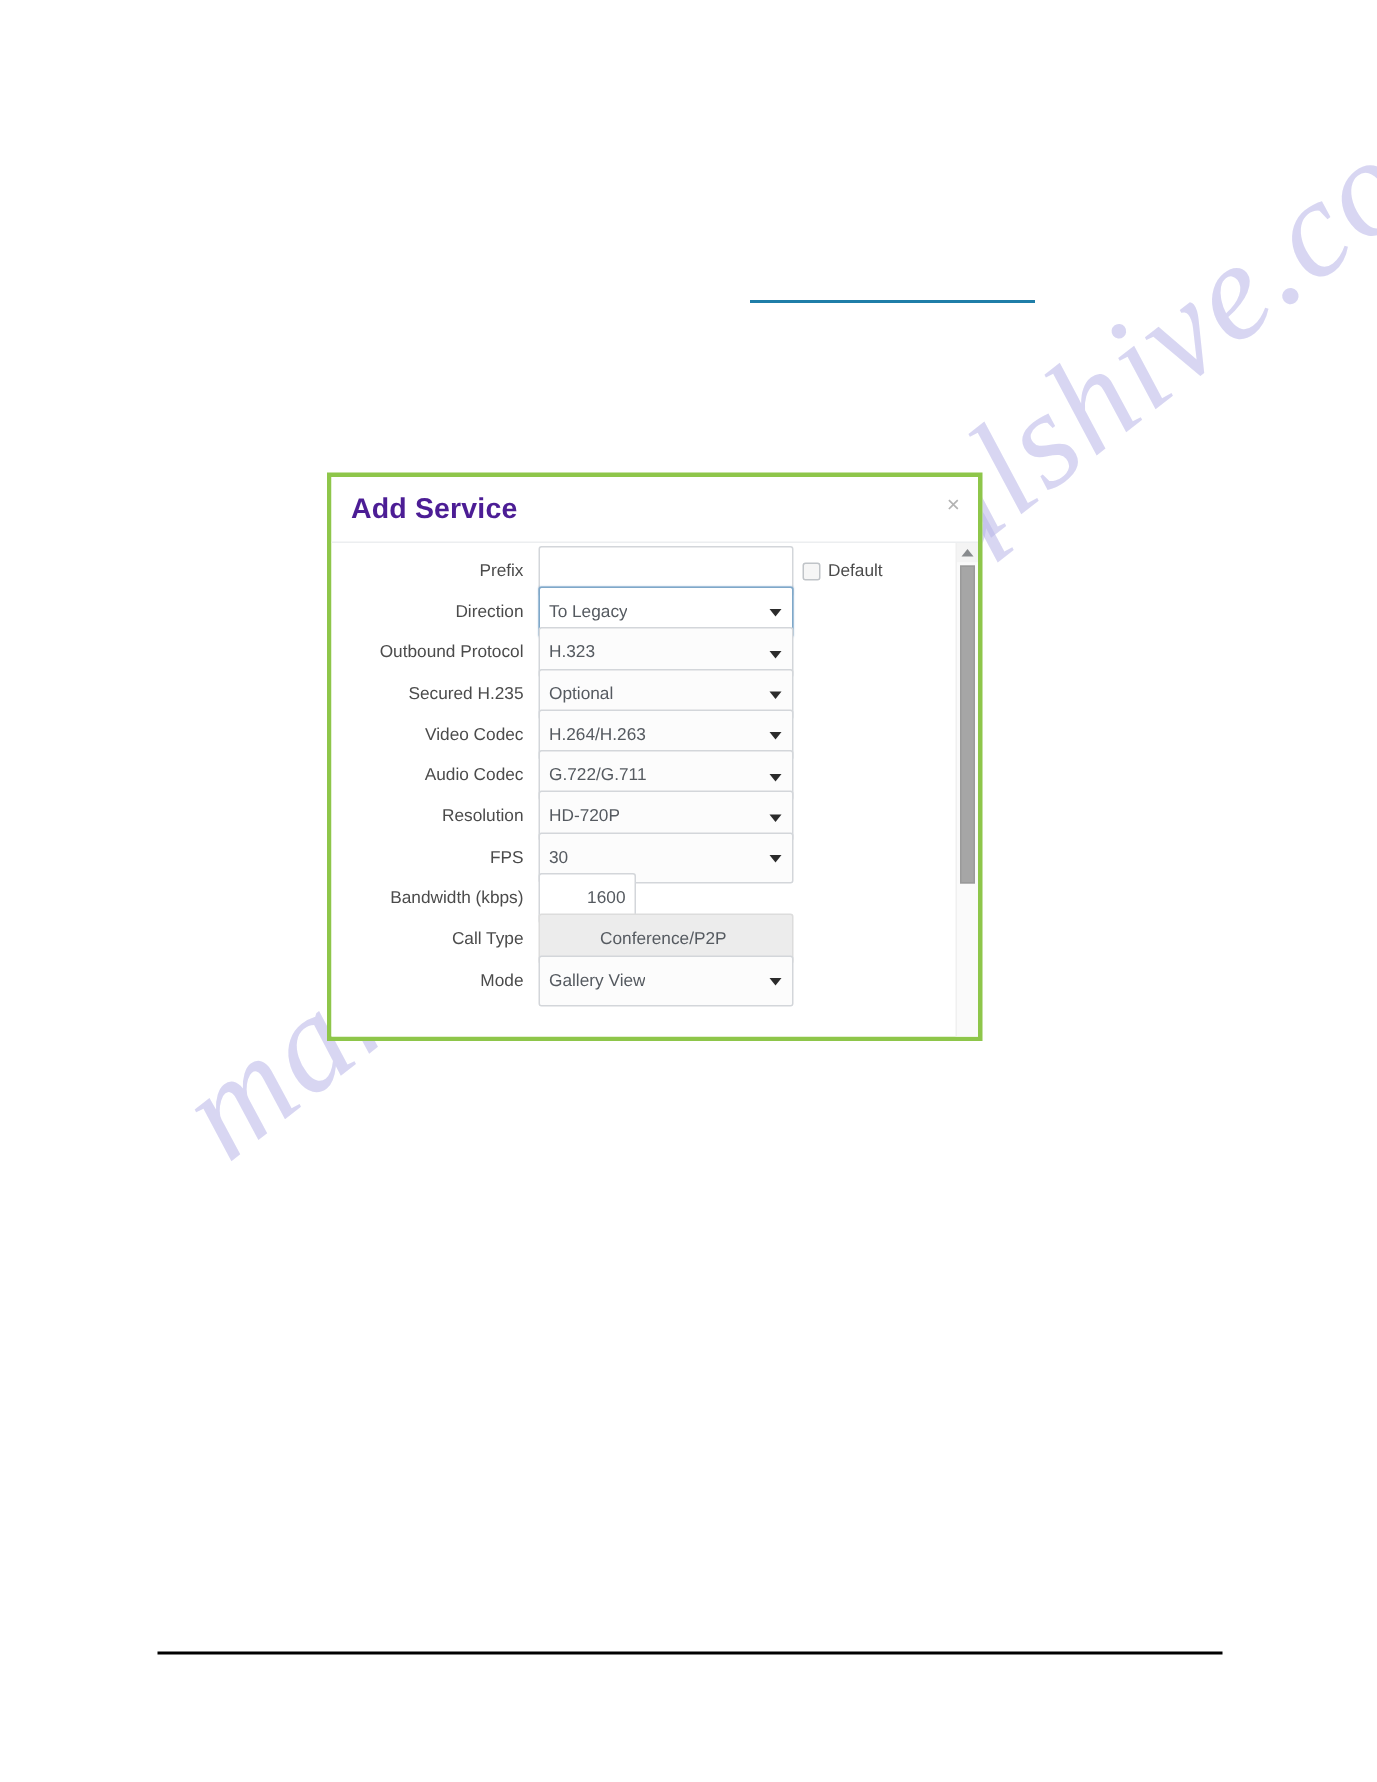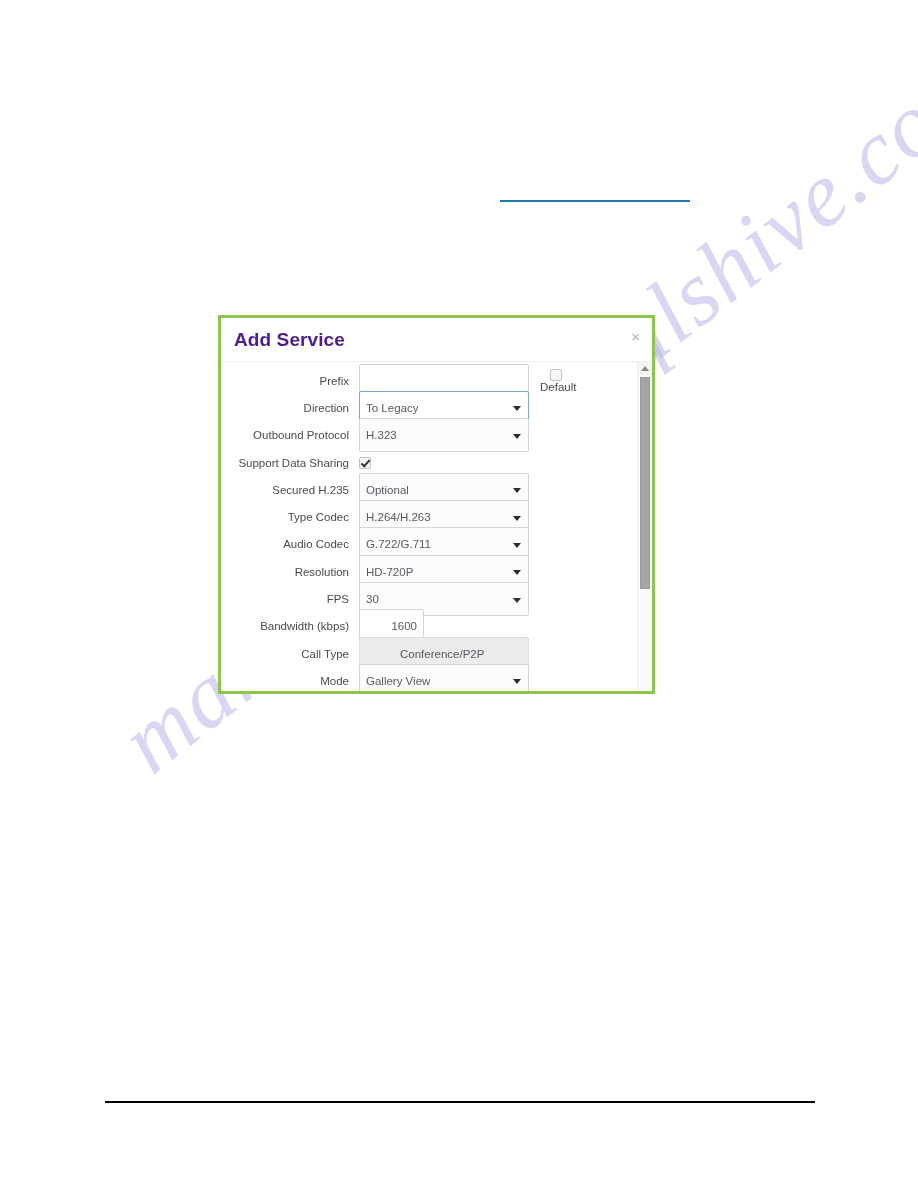--- a/index.html
+++ b/index.html
@@ -209,23 +209,21 @@
     left: 3px;
     top: 0px;
     width: 3px;
     height: 7px;
     border: solid #333333;
     border-width: 0 2px 2px 0;
     transform: rotate(42deg);
   }
   .inline-check {
     display: flex;
-    align-items: center;
     margin-left: 6px;
-    flex-direction: column;
   }
   .inline-check-label {
     margin-left: 5px;
     font-size: 11.5px;
     color: #4b4b4b;
     white-space: nowrap;
   }
 
   
   .scrollbar {
@@ -318,35 +316,29 @@
         </div>
         <div class="form-row">
           <div class="field-label">Outbound Protocol</div>
           <div class="field-control">
             <div class="ctl select">
               <span class="ctl-value">H.323</span>
             </div>
           </div>
         </div>
         <div class="form-row">
-          <div class="field-label">Support Data Sharing</div>
-          <div class="field-control">
-            <span class="checkbox checked"></span>
-          </div>
-        </div>
-        <div class="form-row">
           <div class="field-label">Secured H.235</div>
           <div class="field-control">
             <div class="ctl select">
               <span class="ctl-value">Optional</span>
             </div>
           </div>
         </div>
         <div class="form-row">
-          <div class="field-label">Type Codec</div>
+          <div class="field-label">Video Codec</div>
           <div class="field-control">
             <div class="ctl select">
               <span class="ctl-value">H.264/H.263</span>
             </div>
           </div>
         </div>
         <div class="form-row">
           <div class="field-label">Audio Codec</div>
           <div class="field-control">
             <div class="ctl select">

